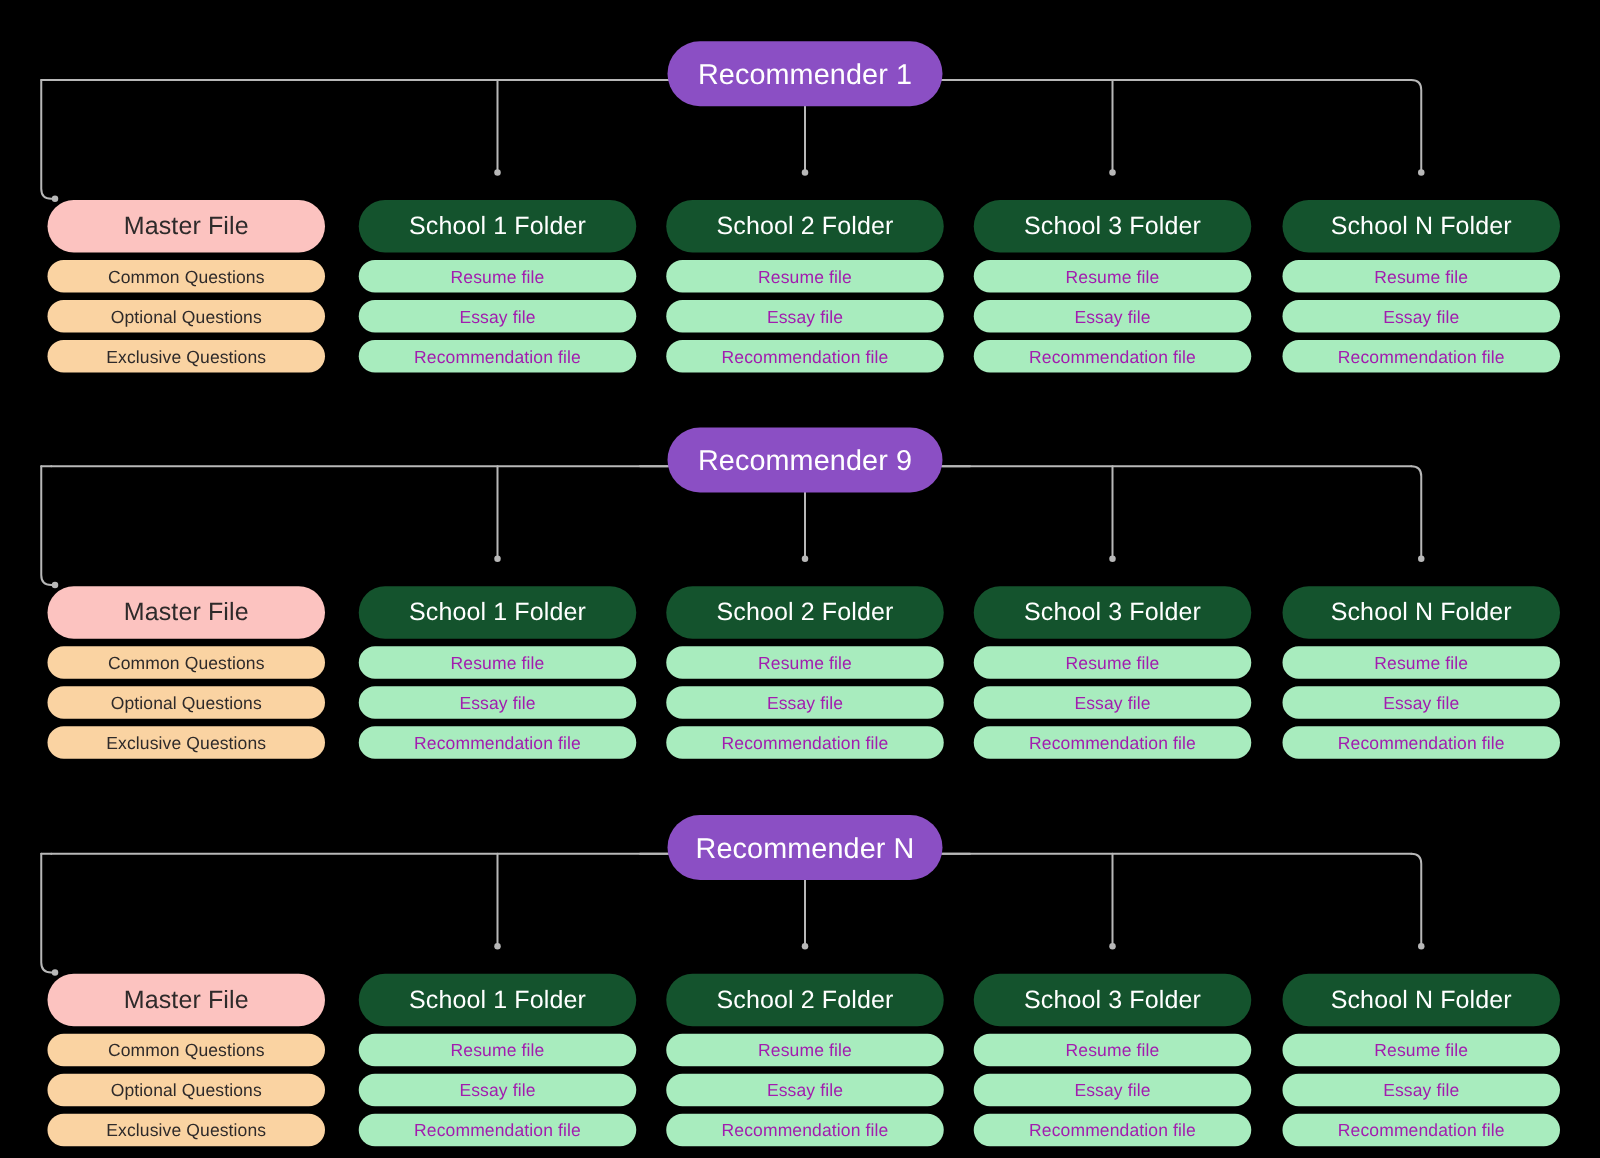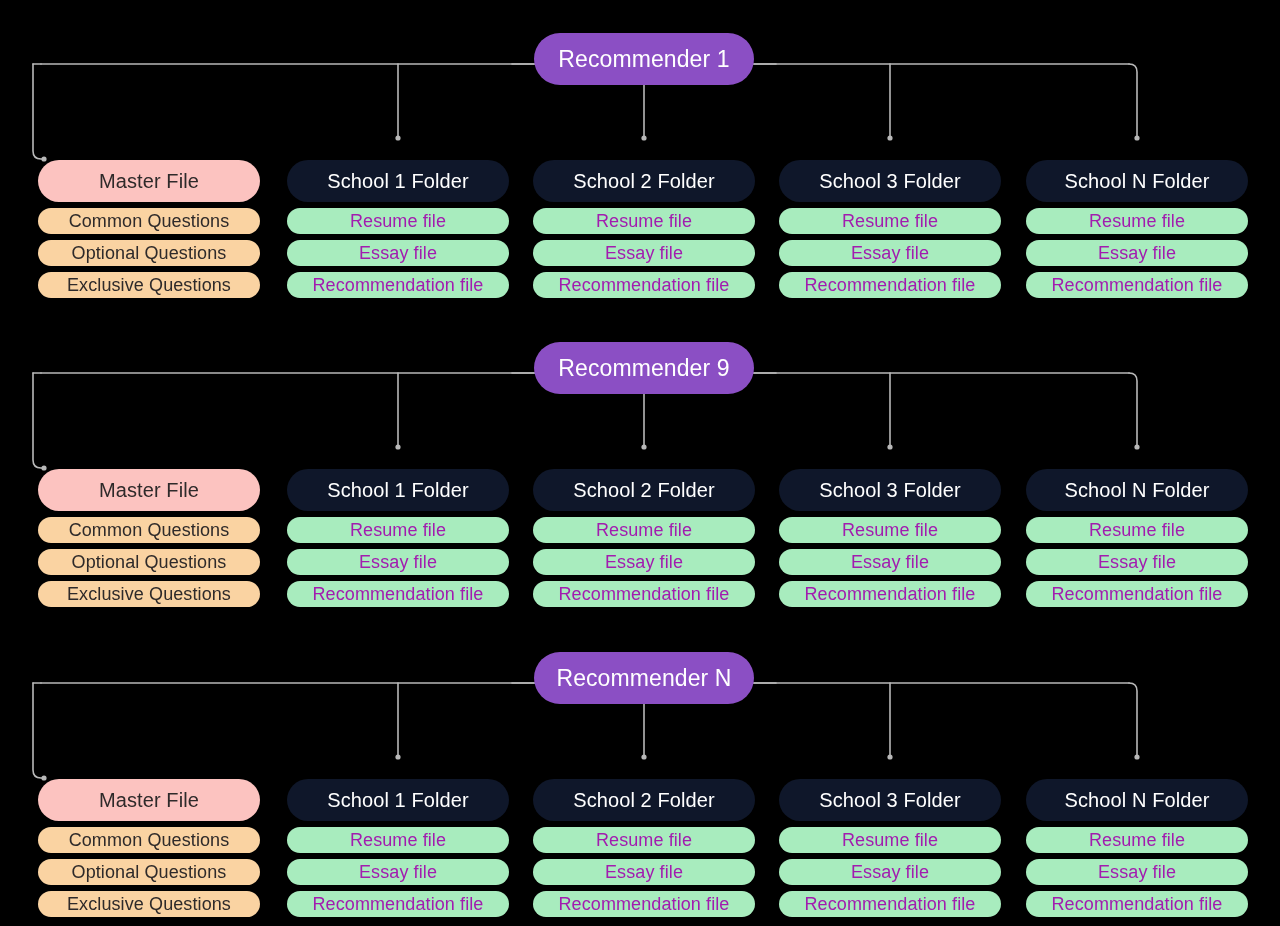--- a/index.html
+++ b/index.html
@@ -92,38 +92,38 @@
     white-space: nowrap;
     letter-spacing: 0.1px;
   }
   .node-header.master {
     background: #FCC3C0;
   }
   .node-header.master .header-label {
     color: #2e2a2a;
   }
   .node-header.folder {
-    background: #0f172a;
+    background: #14532d;
     text-align: right;
   }
   .node-header.folder .header-label {
     color: #ffffff;
   }
 
   .child-item {
     height: 26px;
     border-radius: 13px;
     display: flex;
     align-items: center;
     justify-content: center;
     box-sizing: border-box;
     margin-bottom: 6px;
   }
   .child-item .child-label {
-    font-size: 18px;
+    font-size: 14px;
     font-weight: 400;
     white-space: nowrap;
     letter-spacing: 0.1px;
   }
   .child-item.questions {
     background: #FAD3A2;
   }
   .child-item.questions .child-label {
     color: #2e2a2a;
   }

